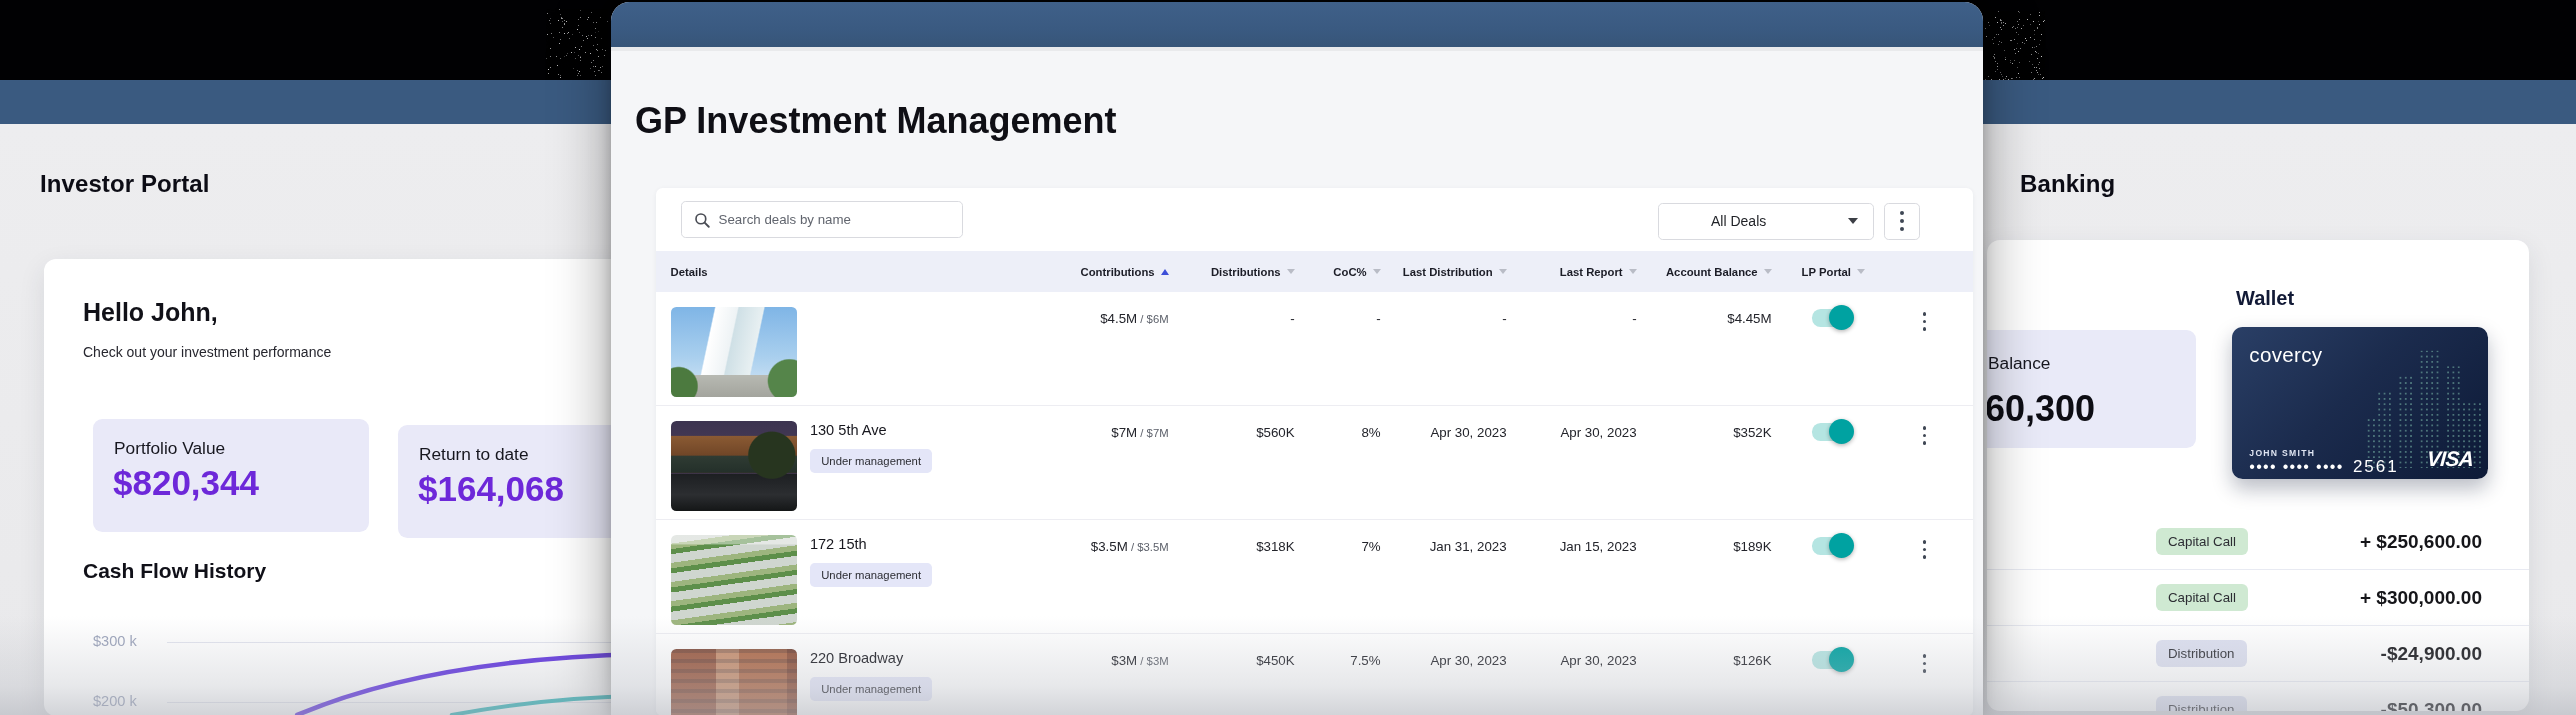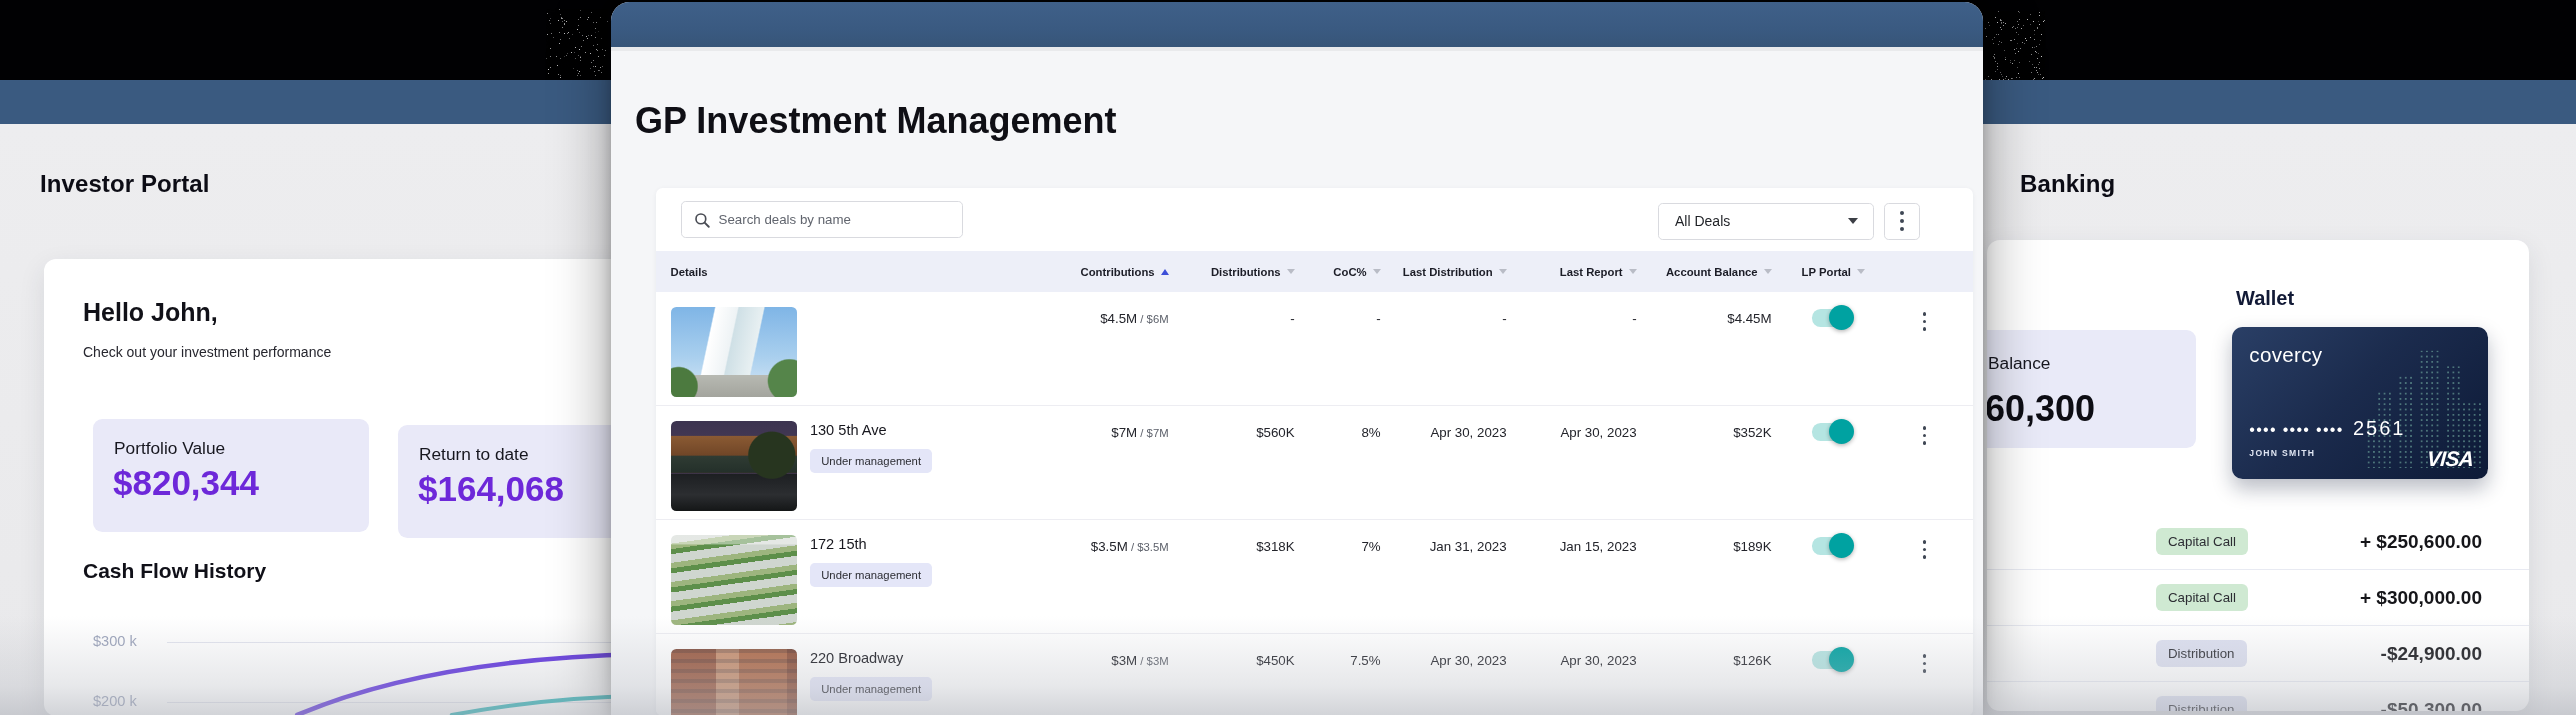--- a/index.html
+++ b/index.html
@@ -41,21 +41,21 @@
   .balance-box { position:absolute; left:-37px; top:90px; width:246px; height:118px; background:#e9eaf8; border-radius:9.3px; }
   .balance-label { position:absolute; left:38px; top:22.6px; font-size:17.3px; color:#17171f; }
   .balance-value { position:absolute; left:35px; top:58px; font-size:36px; font-weight:700; color:#0d0d14; }
   .credit-card { position:absolute; left:245px; top:87px; width:256px; height:152px; border-radius:10.6px;
     background:linear-gradient(135deg,#2a3f66 0%,#1b2b4d 45%,#0d1a37 100%); box-shadow:0 9.3px 20px rgba(10,20,50,.28); overflow:hidden; }
   .cc-logo { position:absolute; left:17.3px; top:16px; font-size:20.6px; font-weight:500; color:#fff; letter-spacing:0.3px; }
   .cc-skyline { position:absolute; right:4px; top:10.6px; bottom:10.6px; width:46%;
     background-image:radial-gradient(circle, rgba(140,210,185,.85) 0.9px, transparent 1.1px); background-size:5.3px 5.3px; opacity:.55;
     clip-path:polygon(0 100%,0 62%,10% 62%,10% 40%,22% 40%,22% 100%,26% 100%,26% 28%,40% 28%,40% 100%,44% 100%,44% 10%,62% 10%,62% 100%,66% 100%,66% 22%,82% 22%,82% 48%,100% 48%,100% 100%); }
   .cc-number { position:absolute; left:17.3px; top:90px; color:#fff; font-size:16px; letter-spacing:1.3px; display:flex; gap:9.3px; align-items:baseline; }
-  .cc-last4 { font-size:20px; letter-spacing:2px; }
+  .cc-last4 { font-size:17px; letter-spacing:2px;margin-top:40px; }
   .cc-holder { position:absolute; left:17.3px; top:121px; font-size:8.6px; font-weight:600; letter-spacing:1.3px; color:#dfe5f2; }
   .cc-network { position:absolute; right:14.6px; bottom:8px; font-size:21px; font-weight:900; font-style:italic; color:#fff; letter-spacing:-0.7px; transform:skewX(-4deg); }
   .tx-list { position:absolute; left:0; right:0; top:274px; }
   .tx-row { height:56px; display:flex; align-items:center; justify-content:space-between; padding:0 47px 0 169px; border-bottom:0.7px solid #e8eaf2; }
   .tx-badge { padding:6px 12px; border-radius:6px; font-size:13.3px; color:#2c2d33; white-space:nowrap; }
   .tx-badge.in  { background:#cfe9d2; }
   .tx-badge.out { background:#dde0f0; }
   .tx-amount { font-size:19px; font-weight:700; color:#151519; }
 
   
@@ -67,21 +67,21 @@
   .table-card { position:absolute; left:45px; top:186px; width:1317px; height:528px; background:#fff; border-radius:6.6px; overflow:hidden;
     box-shadow:0 1.3px 5.3px rgba(40,45,70,.06); }
 
   .search-box { position:absolute; left:24.6px; top:12.6px; width:282px; height:37px; border:1.3px solid #d9dadf; border-radius:4.7px; background:#fff; }
   .search-box svg { position:absolute; left:11.3px; top:9.3px; }
   .search-box input { position:absolute; left:37px; top:0; right:6.6px; height:100%; border:0; outline:0; font-size:13.3px; color:#2a2c33; background:transparent; font-family:inherit; }
   .search-box input::placeholder { color:#61656e; opacity:1; }
 
   .filter-select { position:absolute; left:1002px; top:14.6px; width:216px; height:37px; border:1.3px solid #d9dadf; border-radius:4.7px; background:#fff;
     display:flex; align-items:center; justify-content:space-between; padding:0 14.6px 0 16px; cursor:pointer; }
-  .filter-select .val { font-size:14px; color:#1f2126; }
+  .filter-select .val { font-size:14px; color:#1f2126;margin-left:36px; }
   .caret-dn { width:0; height:0; border-left:5.3px solid transparent; border-right:5.3px solid transparent; border-top:6.6px solid #3c3f46; }
   .kebab-btn { position:absolute; left:1228px; top:14.6px; width:36px; height:37px; border:1.3px solid #d9dadf; border-radius:4.7px; background:#fff;
     display:flex; flex-direction:column; align-items:center; justify-content:center; gap:4px; cursor:pointer; }
   .kebab-btn i, .row-kebab i { width:4px; height:4px; border-radius:50%; background:#3f4754; display:block; }
 
   .cols { display:grid; grid-template-columns:385px 113px 126px 86px 126px 130px 135px 120px 66px; }
   .thead { position:absolute; left:0; top:63px; right:0; height:41px; background:#edeff8; padding:0 14.6px; align-items:center; }
   .hcell { display:flex; align-items:center; justify-content:flex-end; gap:6px; font-size:11.3px; font-weight:700; color:#1c1d27; white-space:nowrap; }
   .hcell.left { justify-content:flex-start; }
   .hcell.lp { padding-right:26.6px; }

